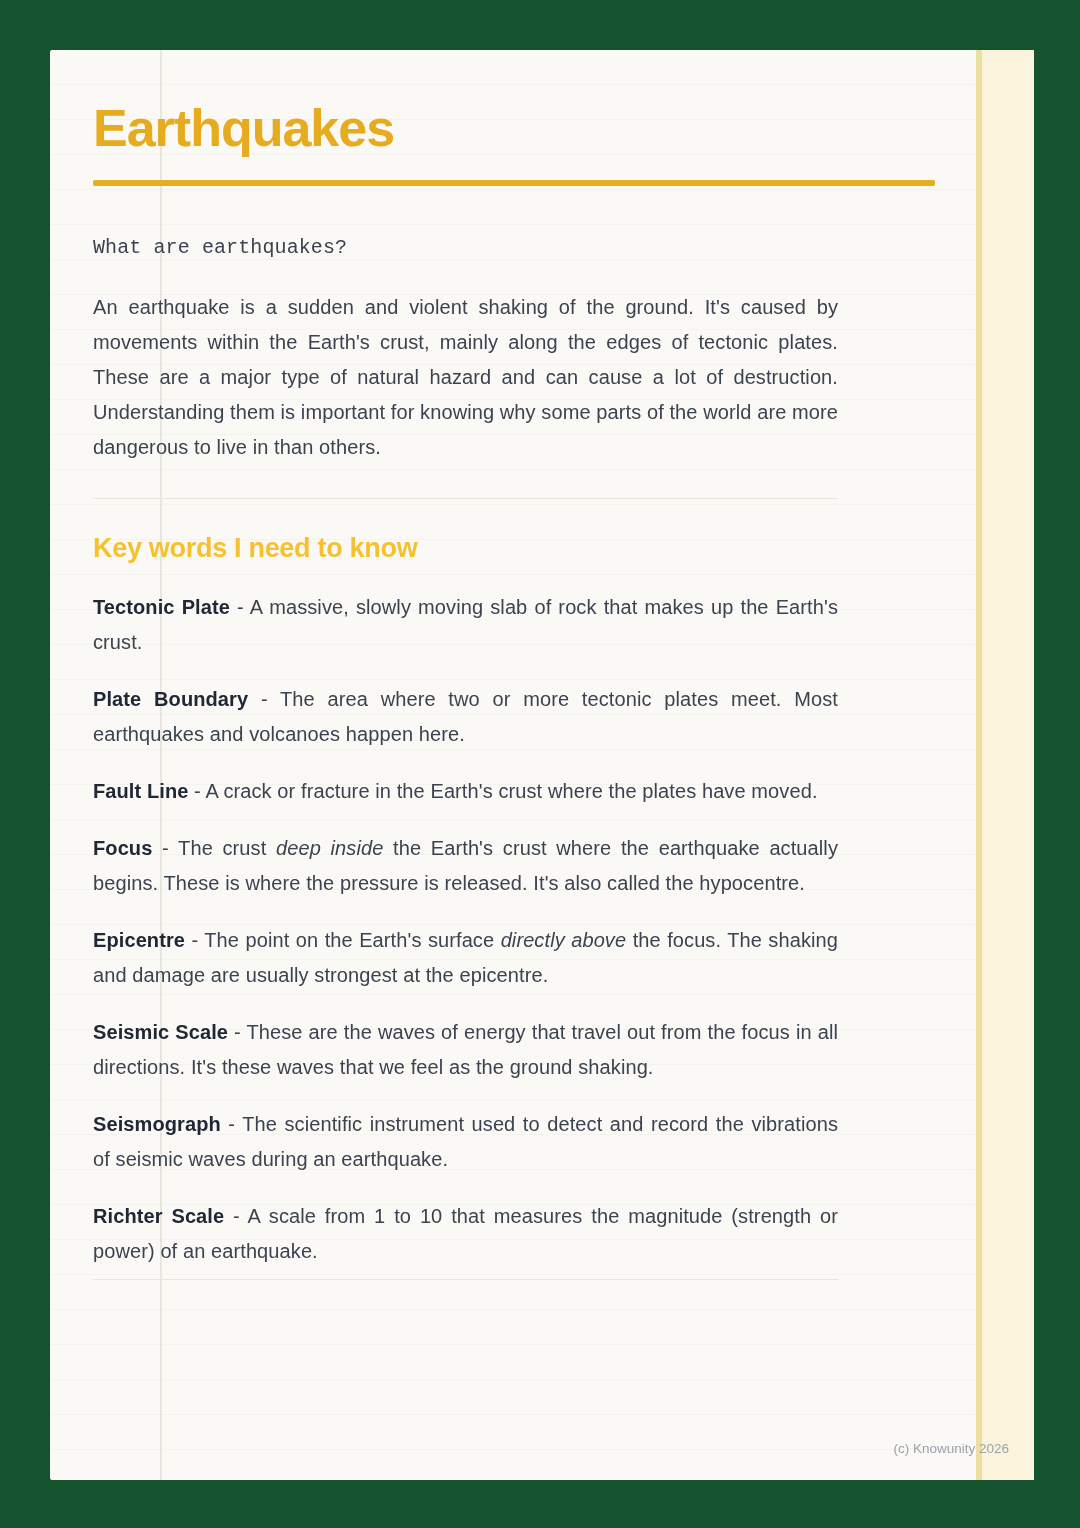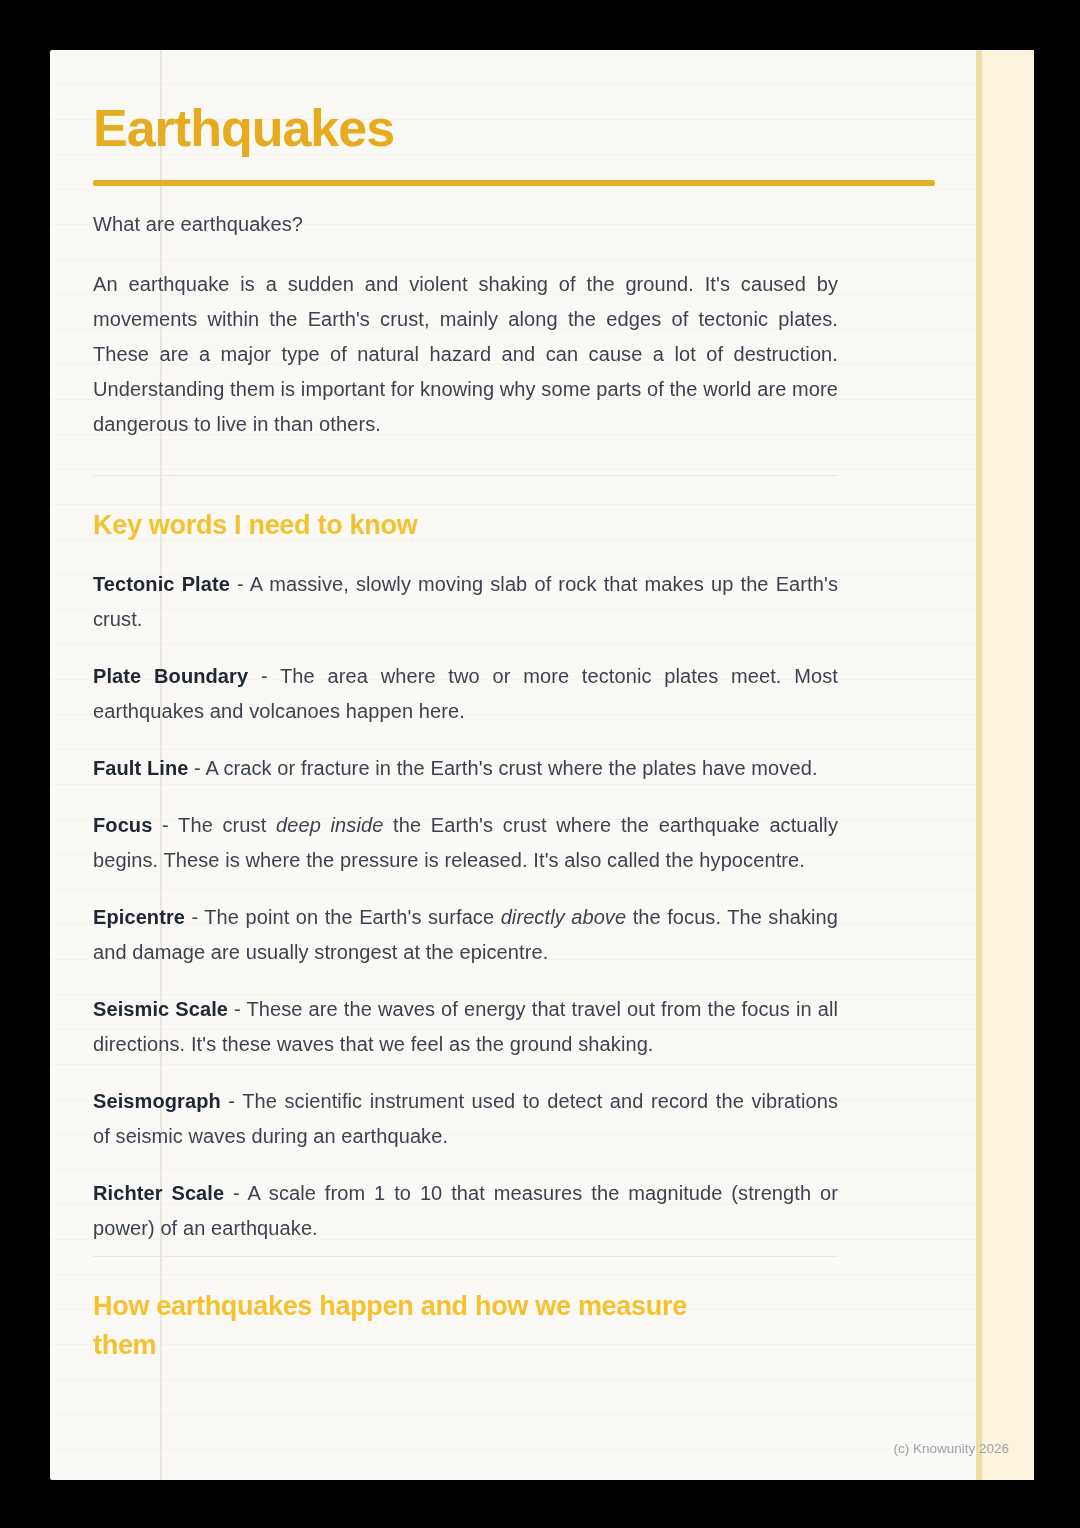--- a/index.html
+++ b/index.html
@@ -5,21 +5,21 @@
   html, body {
     margin: 0;
     padding: 0;
     background: #FFFFFF;
     font-family: "Liberation Sans", "DejaVu Sans", sans-serif;
   }
   .page {
     position: relative;
     width: 1080px;
     height: 1528px;
-    background: #000000;
+    background: #14532d;
     overflow: hidden;
   }
   .card {
     position: absolute;
     left: 50px;
     top: 50px;
     width: 984px;
     height: 1430px;
     background: #FAF9F5;
     border-radius: 2px;
@@ -70,21 +70,21 @@
     border-radius: 2px;
   }
   p.text {
     width: 745px;
     margin: 0;
     font-size: 20px;
     line-height: 35px;
     color: #3C4350;
     letter-spacing: 0.1px;
   }
-  p.question { margin-top: 21px; }
+  p.question { margin-top: 44px; font-family: Liberation Mono, monospace; }
   p.intro    { margin-top: 25px; }
   .justify {
     text-align: justify;
     text-justify: inter-word;
   }
   .divider {
     width: 745px;
     height: 1px;
     background: #E8E6E0;
   }
@@ -151,19 +151,17 @@
 
   <p class="text justify keyword"><b class="term">Seismic Scale</b><span class="def"><span> - These are the waves of energy that travel out from the focus in all directions. It's these waves that we feel as the ground shaking.</span></span></p>
 
   <p class="text justify keyword"><b class="term">Seismograph</b><span class="def"><span> - The scientific instrument used to detect and record the vibrations of seismic waves during an earthquake.</span></span></p>
 
   <p class="text justify keyword"><b class="term">Richter Scale</b><span class="def"><span> - A scale from 1 to 10 that measures the magnitude (strength or power) of an earthquake.</span></span></p>
 </div>
 
       <div class="divider second"></div>
 
-      <h2 class="section prewrap">How earthquakes happen and how we measure
-them</h2>
     </div>
   </div>
 
   <div class="copyright">(c) Knowunity 2026</div>
 </div>
 
 </body></html>

